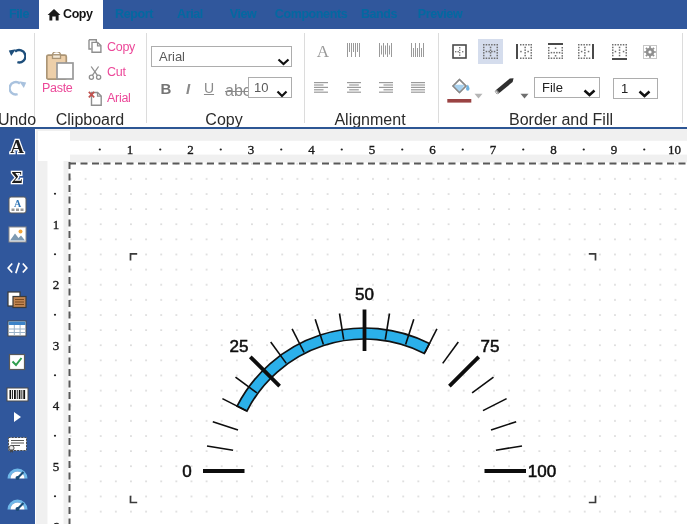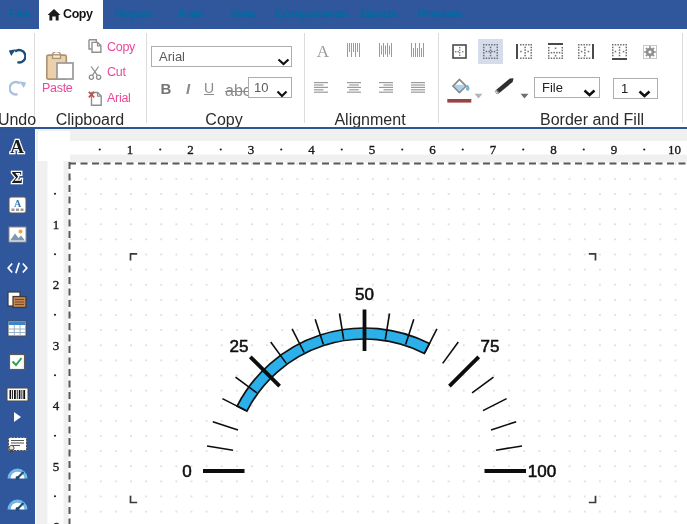--- a/index.html
+++ b/index.html
@@ -31,21 +31,21 @@
 <div class="abs" style="left:0;top:29px;width:687px;height:98px;background:#fff"></div>
 <div class="vsep" style="left:34px"></div>
 <div class="vsep" style="left:146px"></div>
 <div class="vsep" style="left:304px"></div>
 <div class="vsep" style="left:438px"></div>
 <div class="vsep" style="left:682px"></div>
 <div class="glabel" style="left:17px">Undo</div>
 <div class="glabel" style="left:90px">Clipboard</div>
 <div class="glabel" style="left:224px">Copy</div>
 <div class="glabel" style="left:370px">Alignment</div>
-<div class="glabel" style="left:592px">Border and Fill</div>
+<div class="glabel" style="left:561px">Border and Fill</div>
 
 <div class="abs" style="left:8px;top:47px">
 <svg width="18" height="17" viewBox="0 0 18 17">
       <path d="M7.1,4.6 A6.2,6.2 0 1 1 9.4,15.2" fill="none" stroke="#1d4e7b" stroke-width="2.4"></path>
       <polygon points="0.8,3.4 7.8,2.2 3.2,9.0" fill="#1d4e7b"></polygon>
     </svg>
 </div>
 <div class="abs" style="left:9px;top:79px">
 <svg width="18" height="17" viewBox="0 0 18 17">
       <path d="M10.9,4.6 A6.2,6.2 0 1 0 8.6,15.2" fill="none" stroke="#a9c2de" stroke-width="2.4"></path>

